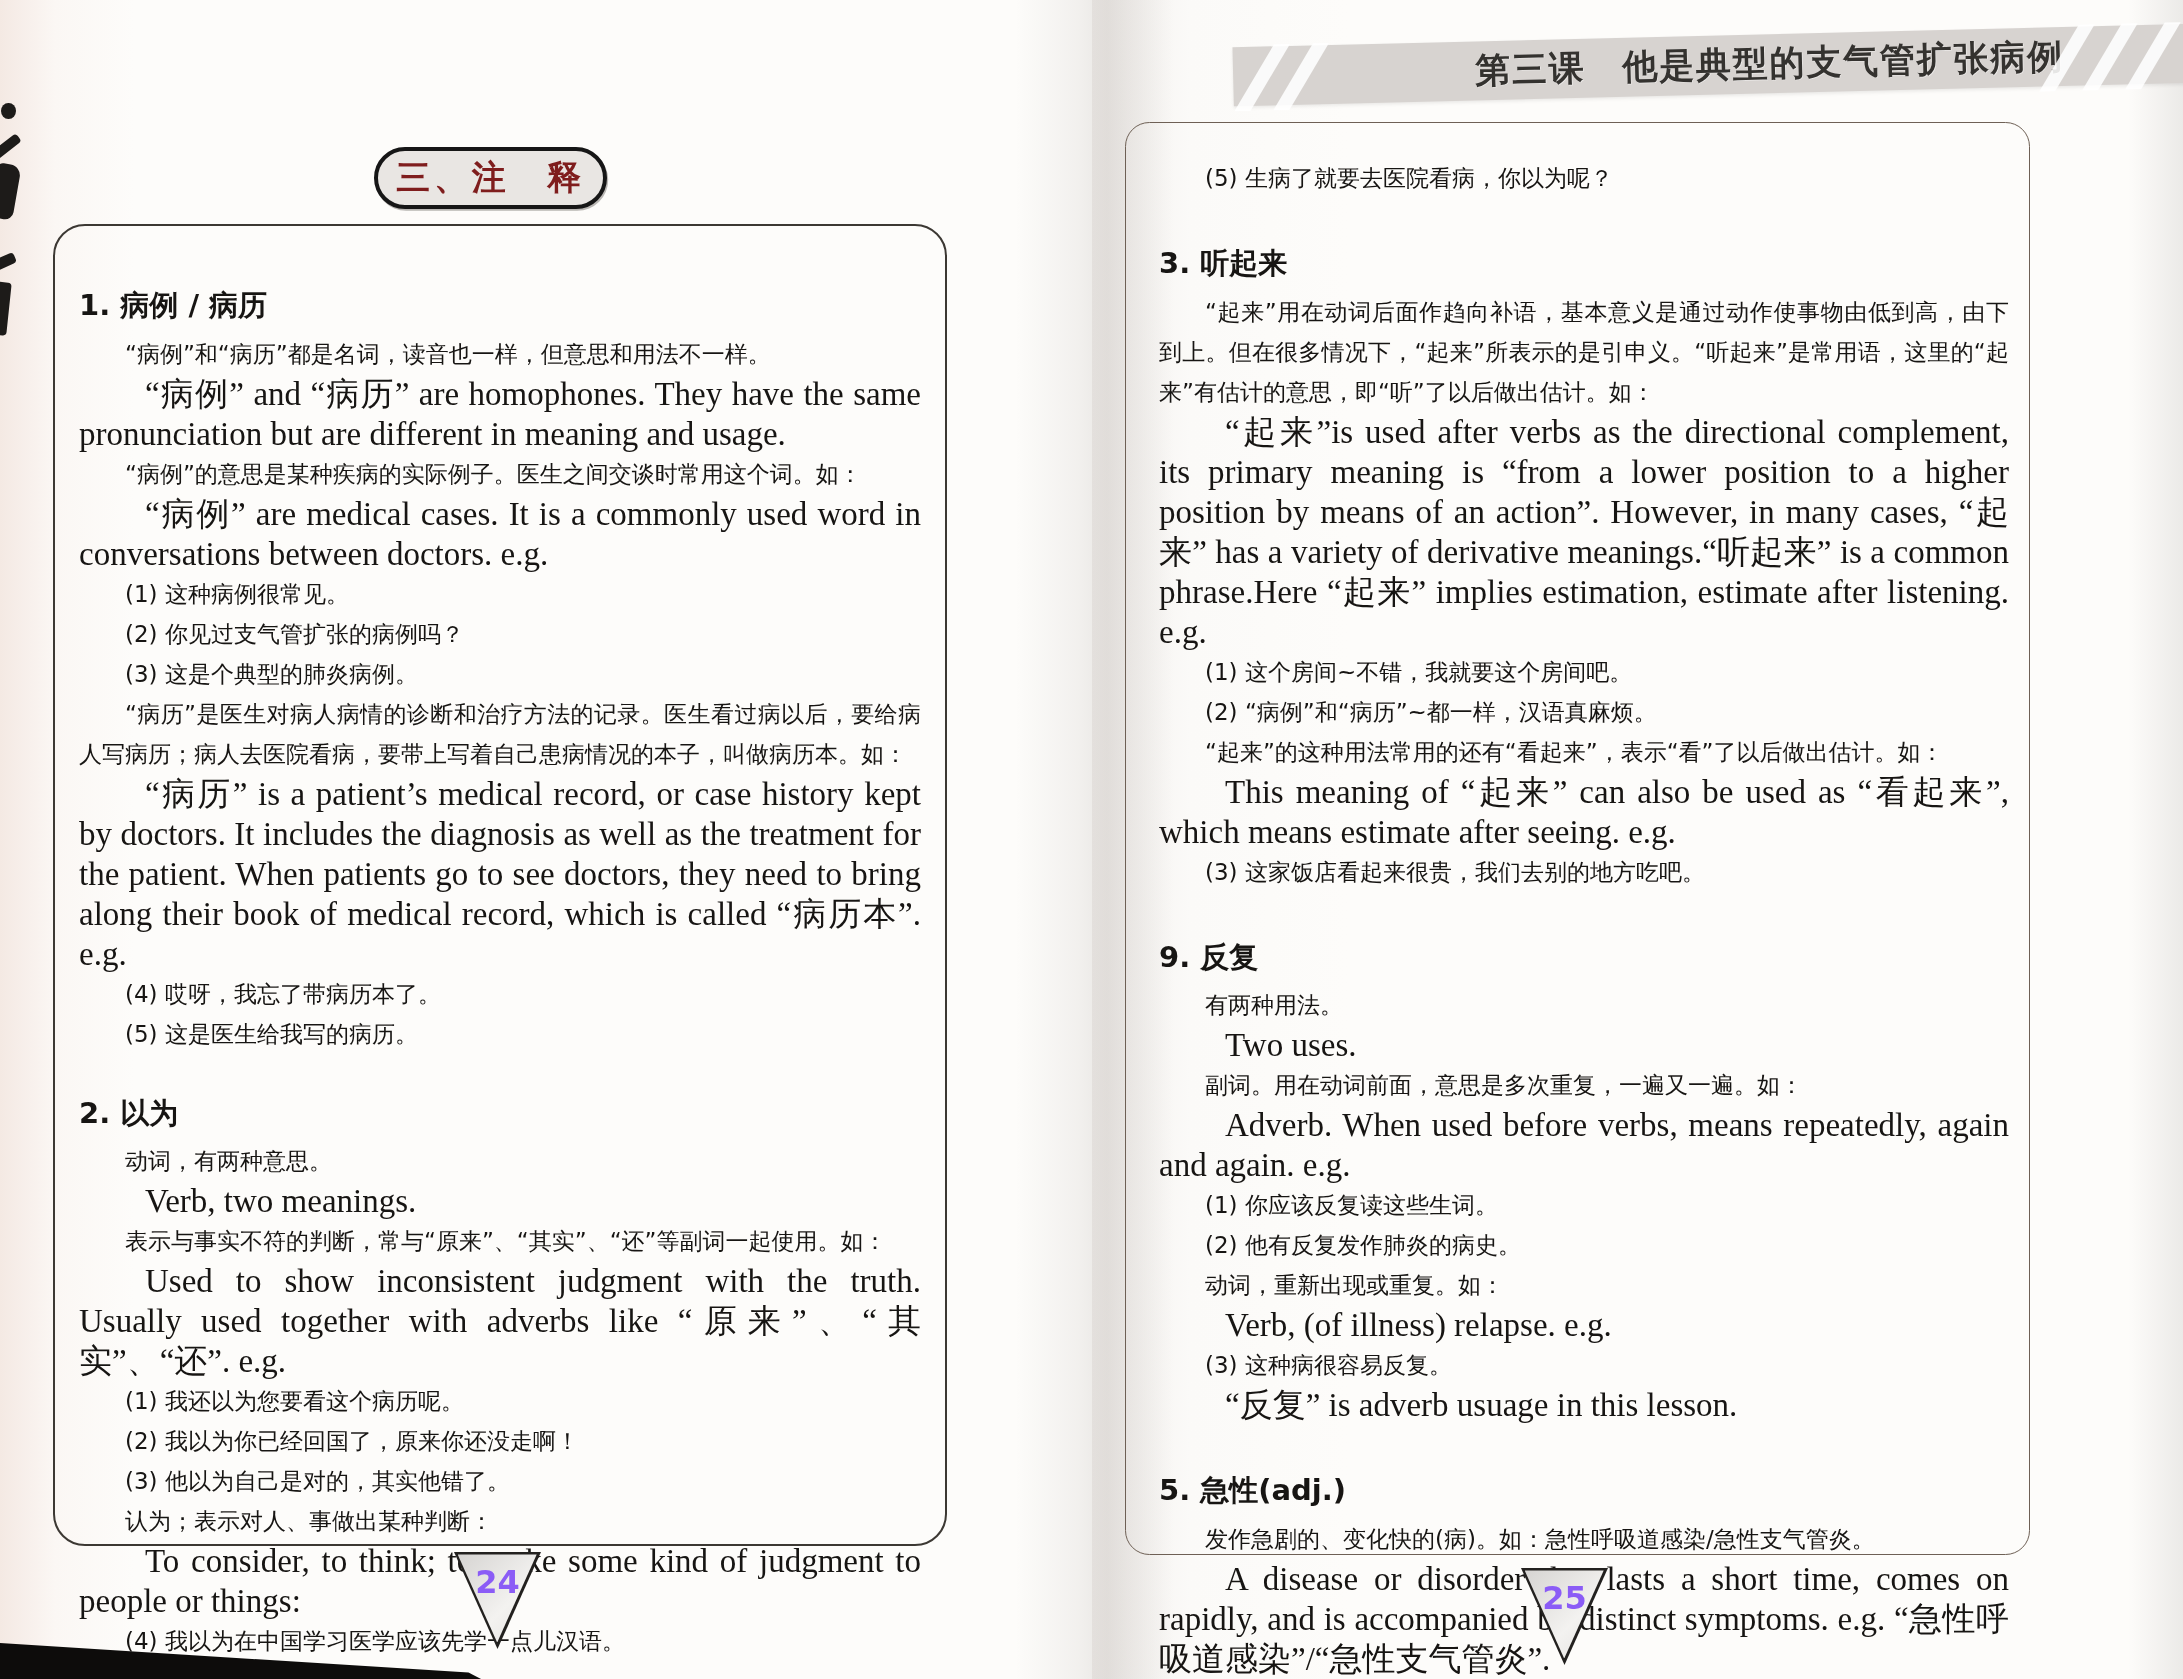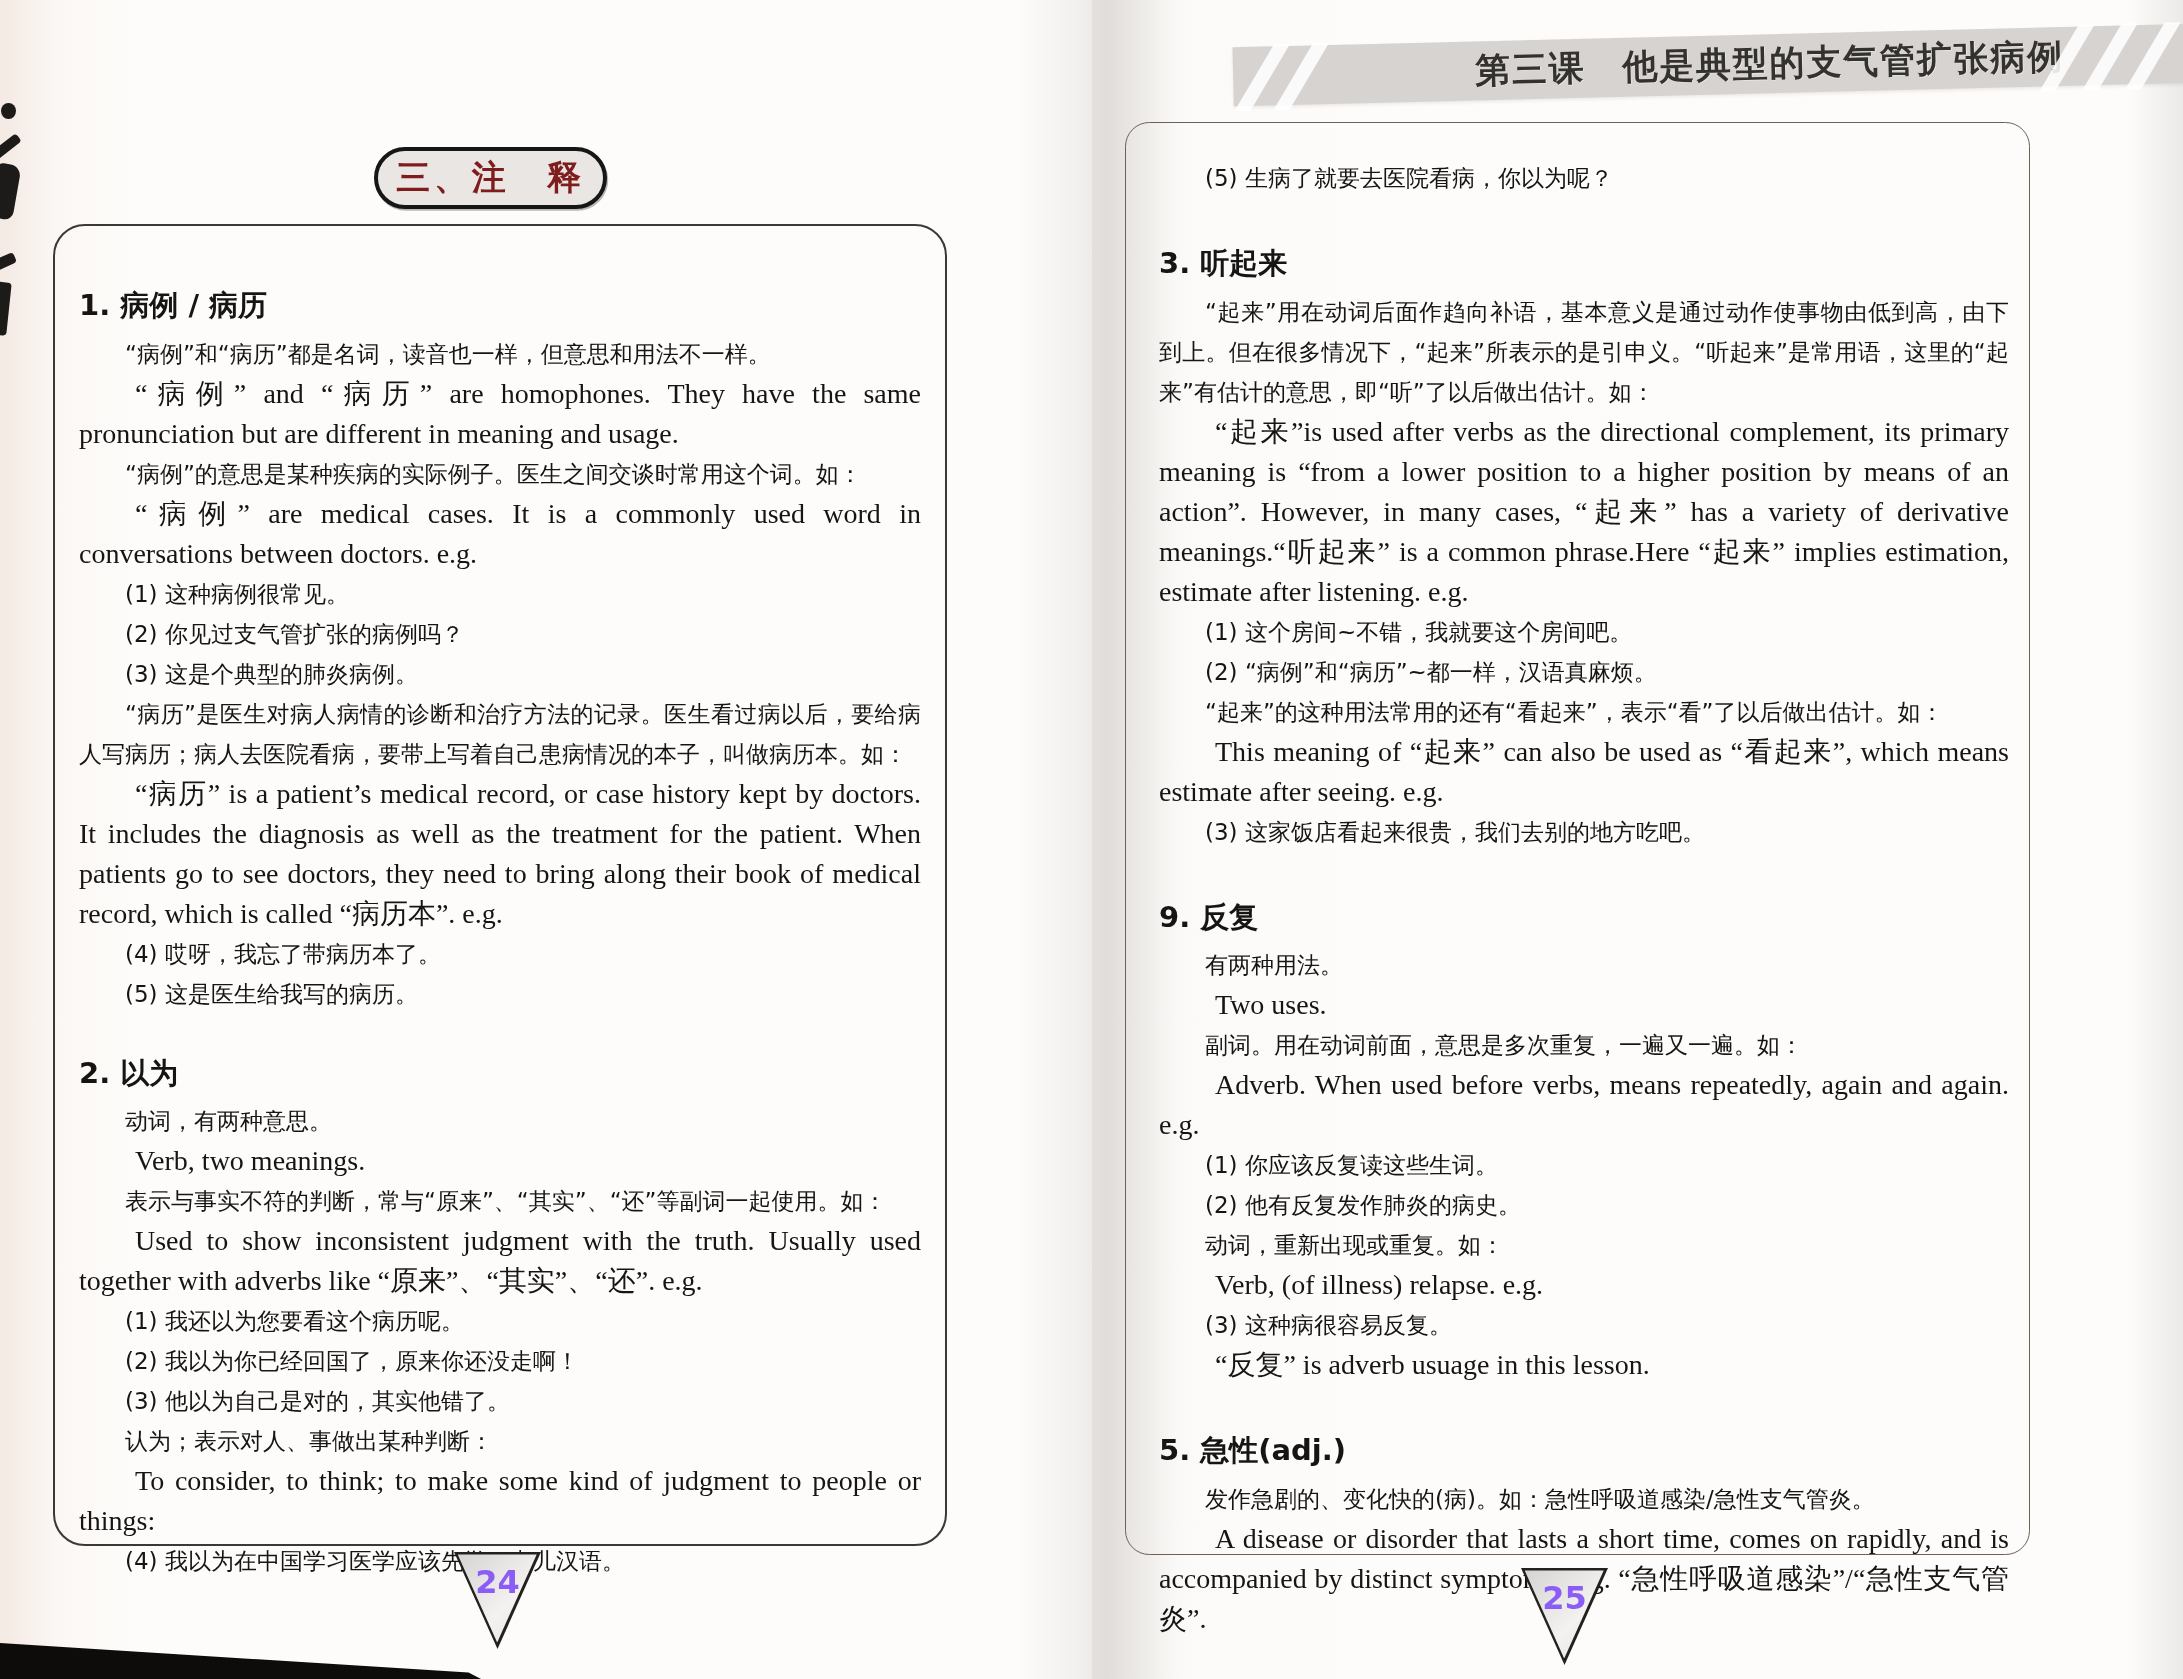--- a/index.html
+++ b/index.html
@@ -52,21 +52,21 @@
   
   .content-box{position:absolute;border-radius:32px;}
   .box-left{left:53px;top:224px;width:890px;height:1318px;border:2.4px solid #3c3833;}
   .box-right{left:1125px;top:122px;width:903px;height:1431px;border:1.8px solid #6e6055;border-radius:24.4px;}
   
   .textflow{position:absolute;}
   .flow-left{left:79px;top:257px;width:842px;margin-top:28px;}
   .flow-right{left:1159px;top:158px;width:850px;}
   .p{margin:0;text-indent:2em;line-height:40px;text-align:justify;}
   .zh,.ex{font-family:"DejaVu Sans",sans-serif;font-size:23px;}
-  .en{font-family:"Liberation Serif","DejaVu Serif",serif;font-size:28px;}
+  .en{font-family:"Liberation Serif","DejaVu Serif",serif;font-size:33px;}
   .sec-title{font-family:"DejaVu Sans",sans-serif;font-weight:bold;font-size:29px;
     line-height:40px;margin:0 0 8.6px 0;}
   .section{margin-top:39px;}
   .section:first-child{margin-top:0;}
   .flow-right .lead{margin-bottom:34px;}
   .flow-right .section{margin-top:45px;}
   
   .page-tri{position:absolute;width:87px;height:97px;}
   .tri-outer{position:absolute;left:0;top:0;width:100%;height:100%;background:#23211f;
     clip-path:polygon(0 0,100% 0,50% 100%);}

